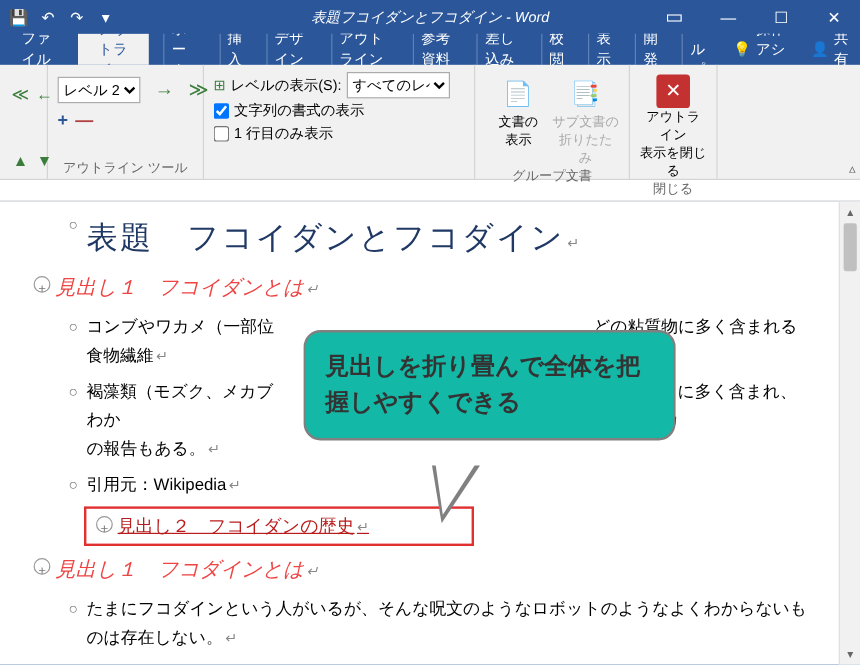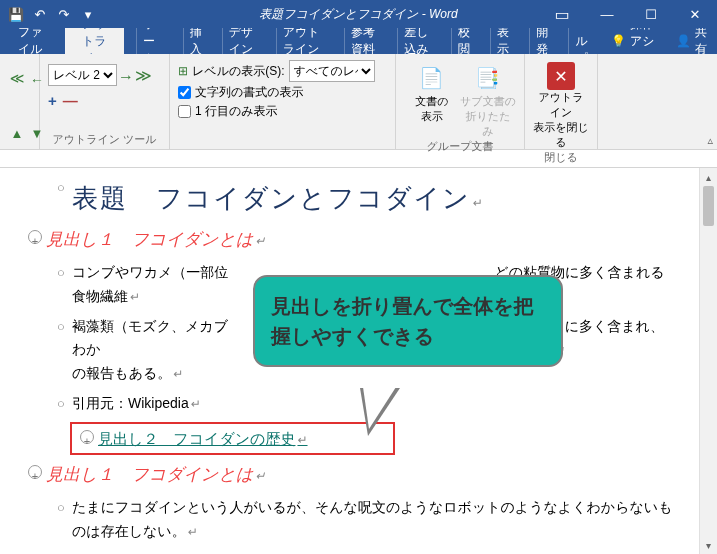--- a/index.html
+++ b/index.html
@@ -18,21 +18,21 @@
 .menubar .tab:first-child { border-left: none; }
 .menubar .tab.active { background: #f1f1f1; color: #2b579a; padding-left: 16px; }
 .menubar .tell { margin-left: auto; display: flex; align-items: center; gap: 4px; padding: 0 8px; }
 .menubar .share { display: flex; align-items: center; gap: 4px; padding: 0 10px; }
 
 .ribbon { height: 96px; background: #f1f1f1; border-bottom: 1px solid #d4d4d4; display: flex; position: relative; }
 .ribbon .group { border-right: 1px solid #d4d4d4; padding: 4px 8px 0 8px; display: flex; flex-direction: column; height: 100%; }
 .ribbon .group-label { font-size: 11px; text-align: center; color: #666; margin-top: auto; padding-bottom: 2px; }
 .ribbon .arrows { display: grid; grid-template-columns: 18px 18px; grid-template-rows: 28px 28px; gap: 2px; padding-top: 6px; }
 .ribbon .arrows span { display: inline-flex; align-items: center; justify-content: center; font-size: 14px; color: #3b7e3b; }
-.ribbon .level-sel { display: flex; align-items: center; gap: 1px; padding-top: 6px; }
+.ribbon .level-sel { display: flex; align-items: center; gap: 12px; padding-top: 6px; }
 .ribbon .level-sel select, .ribbon select { font-size: 12px; height: 22px; border: 1px solid #ababab; background: #fff; }
 .ribbon .updown { display: grid; grid-template-columns: 18px 18px; gap: 2px; padding-top: 4px; }
 .ribbon .updown span { font-size: 13px; color: #3b7e3b; text-align: center; }
 .ribbon .plusminus { display: flex; gap: 6px; padding-top: 6px; font-size: 15px; font-weight: bold; }
 .ribbon .plusminus .plus { color: #2b579a; }
 .ribbon .plusminus .minus { color: #b04040; }
 .ribbon .opts { display: flex; flex-direction: column; gap: 2px; font-size: 12px; padding-top: 2px; }
 .ribbon .opts .row { display: flex; align-items: center; gap: 4px; }
 .ribbon .opts input[type=checkbox] { width: 13px; height: 13px; }
 .ribbon .big-btn { display: flex; flex-direction: column; align-items: center; width: 56px; font-size: 11px; text-align: center; padding-top: 4px; }
@@ -47,21 +47,21 @@
 .doc-area .scroll .sbtn { height: 18px; display: flex; align-items: center; justify-content: center; font-size: 10px; color: #666; }
 .doc-area .scroll .thumb { position:absolute; top:18px; left:3px; right:3px; height:40px; background:#c0c0c0; border-radius:2px; }
 .doc-area .content { flex: 1; padding: 8px 24px 0 24px; font-family: "Yu Mincho", "MS Mincho", serif; color: #000; font-size: 14px; overflow: hidden; }
 
 .line { display: flex; align-items: flex-start; margin-bottom: 6px; }
 .line .sym { width: 22px; flex-shrink: 0; display: inline-flex; justify-content: center; font-size: 13px; color: #777; padding-top: 4px; }
 .line .sym.plus { border: 1px solid #999; border-radius: 50%; width: 14px; height: 14px; font-size: 11px; line-height: 12px; margin: 4px 4px 0 4px; }
 .line .txt { flex: 1; line-height: 1.7; }
 .h-title { font-size: 26px; color: #1f3864; letter-spacing: 2px; }
 .h1 { font-size: 17px; color: #ef4444; font-style: italic; }
-.h2 { font-size: 15px; color: #0f766e; }
+.h2 { font-size: 15px; color: #b91c1c; }
 .body-text { font-size: 14px; color: #000; }
 .para-mark::after { content: "↵"; color: #888; font-size: 12px; margin-left: 2px; }
 
 .indent1 { padding-left: 26px; }
 
 .redbox { border: 2.5px solid #e03030; padding: 2px 4px; margin-left: 46px; margin-right: 280px; }
 
 .callout { position: absolute; top: 275px; left: 253px; width: 310px; background: #14b8a6; border: 2px solid #808080; border-radius: 14px; padding: 14px 16px; font-family: "Comic Sans MS", "Yu Gothic", sans-serif; font-size: 20px; font-weight: bold; color: #333; line-height: 1.5; z-index: 10; }
 .callout-tail { position: absolute; top: 388px; left: 360px; width: 0; height: 0; z-index: 11; }
 .callout-tail::before { content: ""; position: absolute; border-left: 8px solid transparent; border-right: 32px solid transparent; border-top: 48px solid #808080; }

